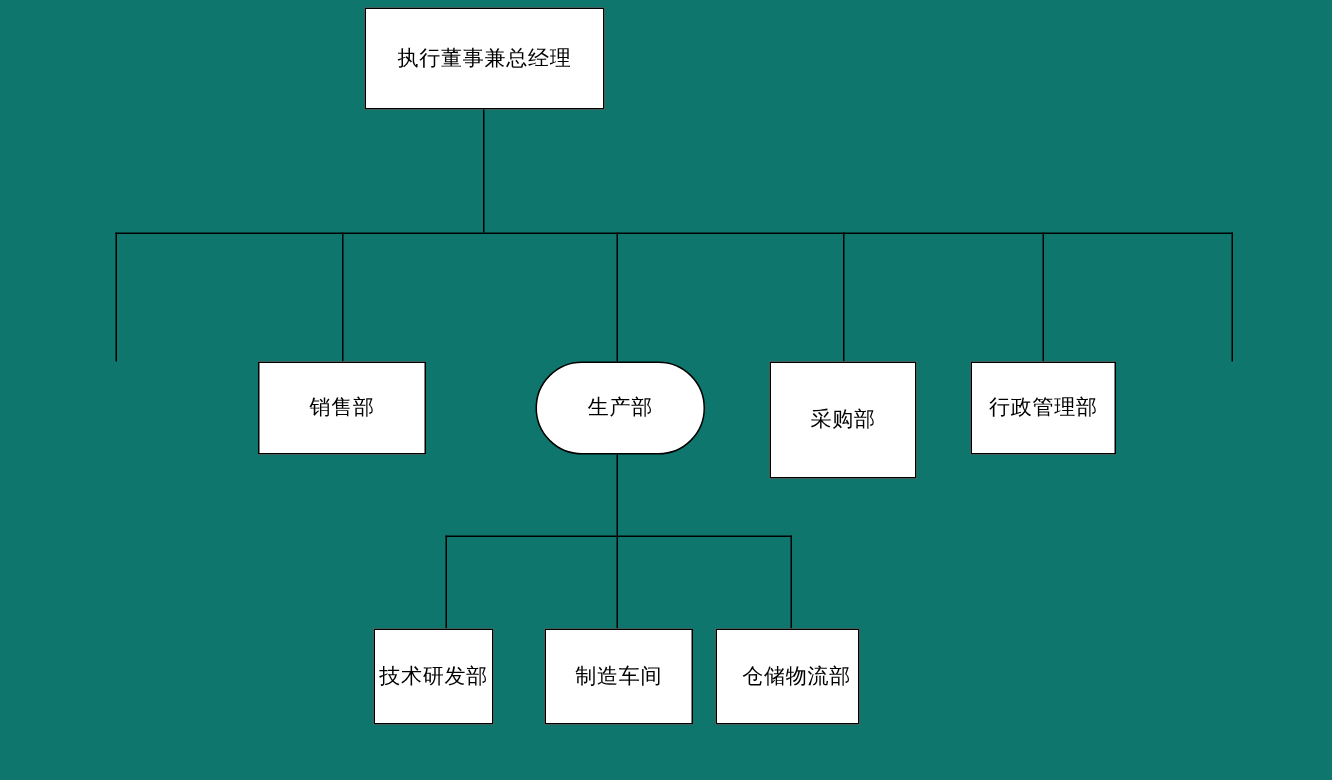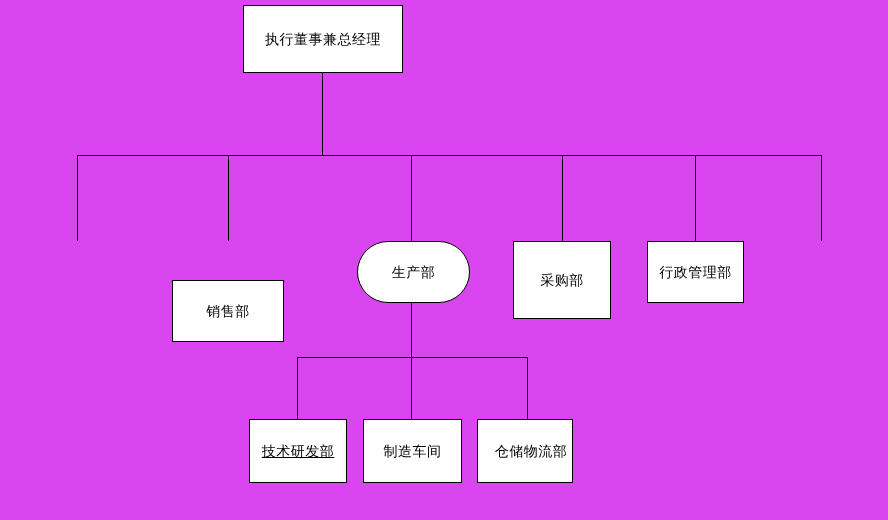--- a/index.html
+++ b/index.html
@@ -7,21 +7,21 @@
     padding: 0;
     background: #ffffff;
   }
   body {
     font-family: "DejaVu Sans", "Liberation Sans", sans-serif;
   }
   #org-chart {
     position: relative;
     width: 888px;
     height: 520px;
-    background: #d946ef;
+    background: #0f766e;
     overflow: hidden;
   }
   .node {
     position: absolute;
     box-sizing: border-box;
     background: #ffffff;
     border: 1px solid #000000;
     display: flex;
     align-items: center;
     justify-content: center;
@@ -58,42 +58,42 @@
 
   <div class="connector h" style="left:77px; top:155px; width:745px;"></div>
 
   <div class="connector v" style="left:77px; top:155px; height:86px;"></div>
   <div class="connector v" style="left:228px; top:155px; height:86px;"></div>
   <div class="connector v" style="left:411px; top:155px; height:86px;"></div>
   <div class="connector v" style="left:562px; top:155px; height:86px;"></div>
   <div class="connector v" style="left:695px; top:155px; height:86px;"></div>
   <div class="connector v" style="left:821px; top:155px; height:86px;"></div>
 
-  <div class="node" style="left:172px; top:241px; width:112px; height:62px;margin-top:39px;">
+  <div class="node" style="left:172px; top:241px; width:112px; height:62px;">
     <span class="node-label">销售部</span>
   </div>
   <div class="node" style="left:357px; top:241px; width:113px; height:62px;border-radius:31px;">
     <span class="node-label">生产部</span>
   </div>
   <div class="node" style="left:513px; top:241px; width:98px; height:78px;">
     <span class="node-label">采购部</span>
   </div>
   <div class="node" style="left:647px; top:241px; width:97px; height:62px;">
     <span class="node-label">行政管理部</span>
   </div>
 
   <div class="connector v" style="left:411px; top:303px; height:54px;"></div>
 
   <div class="connector h" style="left:297px; top:357px; width:231px;"></div>
 
   <div class="connector v" style="left:297px; top:357px; height:62px;"></div>
   <div class="connector v" style="left:411px; top:357px; height:62px;"></div>
   <div class="connector v" style="left:527px; top:357px; height:62px;"></div>
 
-  <div class="node" style="left:249px; top:419px; width:98px; height:64px;text-decoration:underline;">
+  <div class="node" style="left:249px; top:419px; width:80px; height:64px;">
     <span class="node-label">技术研发部</span>
   </div>
   <div class="node" style="left:363px; top:419px; width:99px; height:64px;">
     <span class="node-label">制造车间</span>
   </div>
   <div class="node" style="left:477px; top:419px; width:96px; height:64px;padding-left:12px;">
     <span class="node-label">仓储物流部</span>
   </div>
 
 </div>

